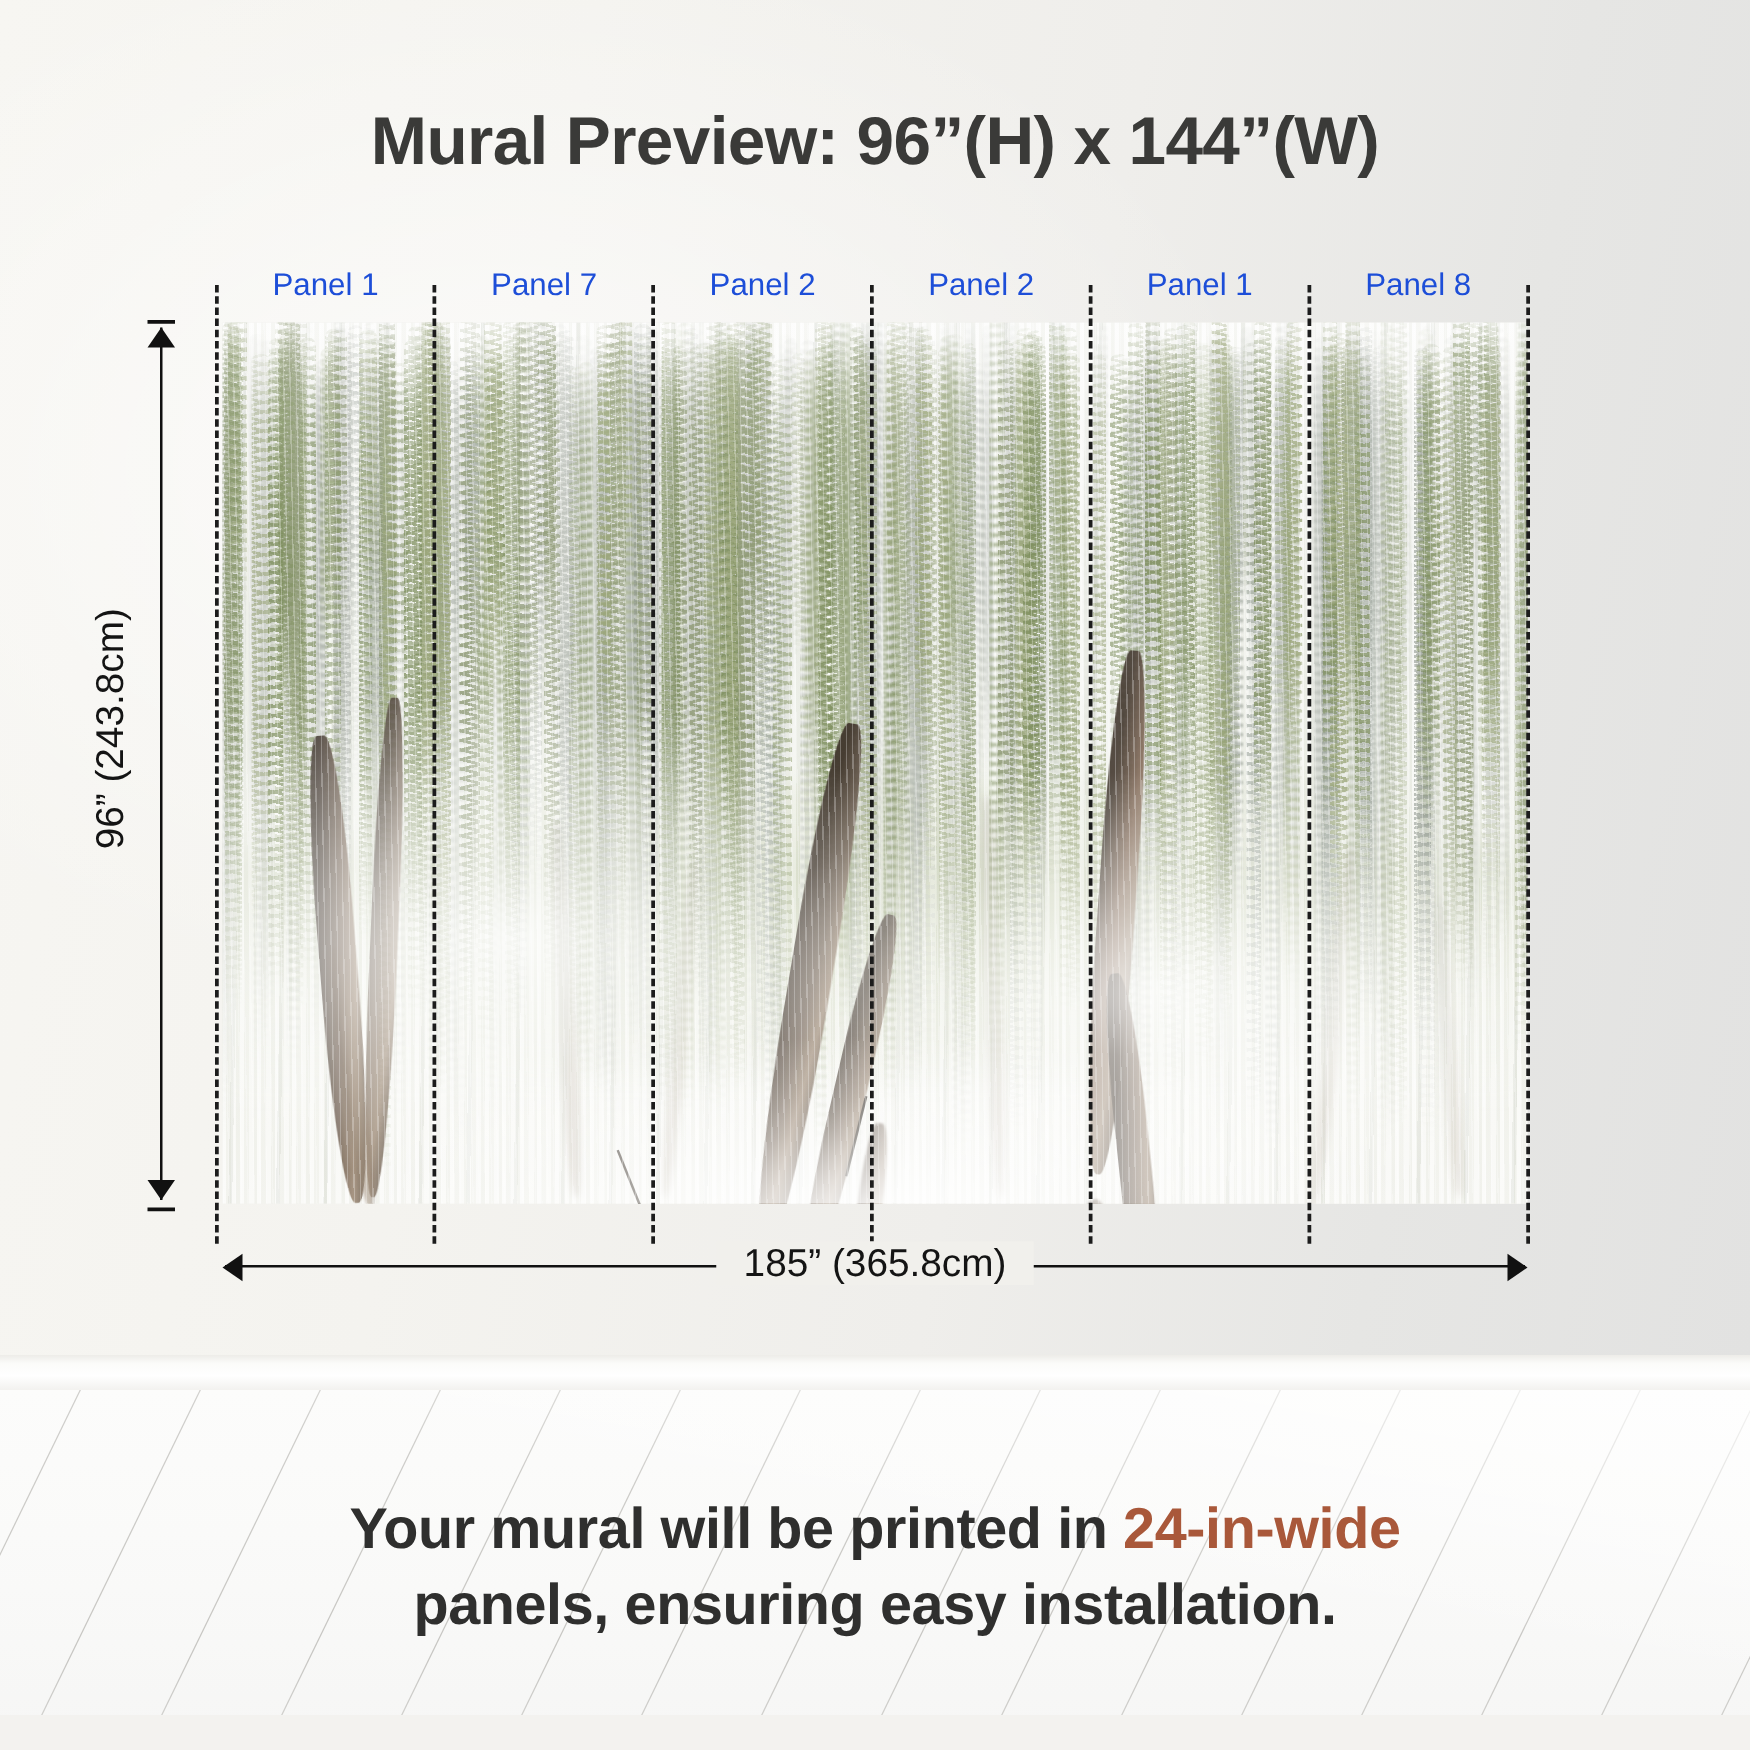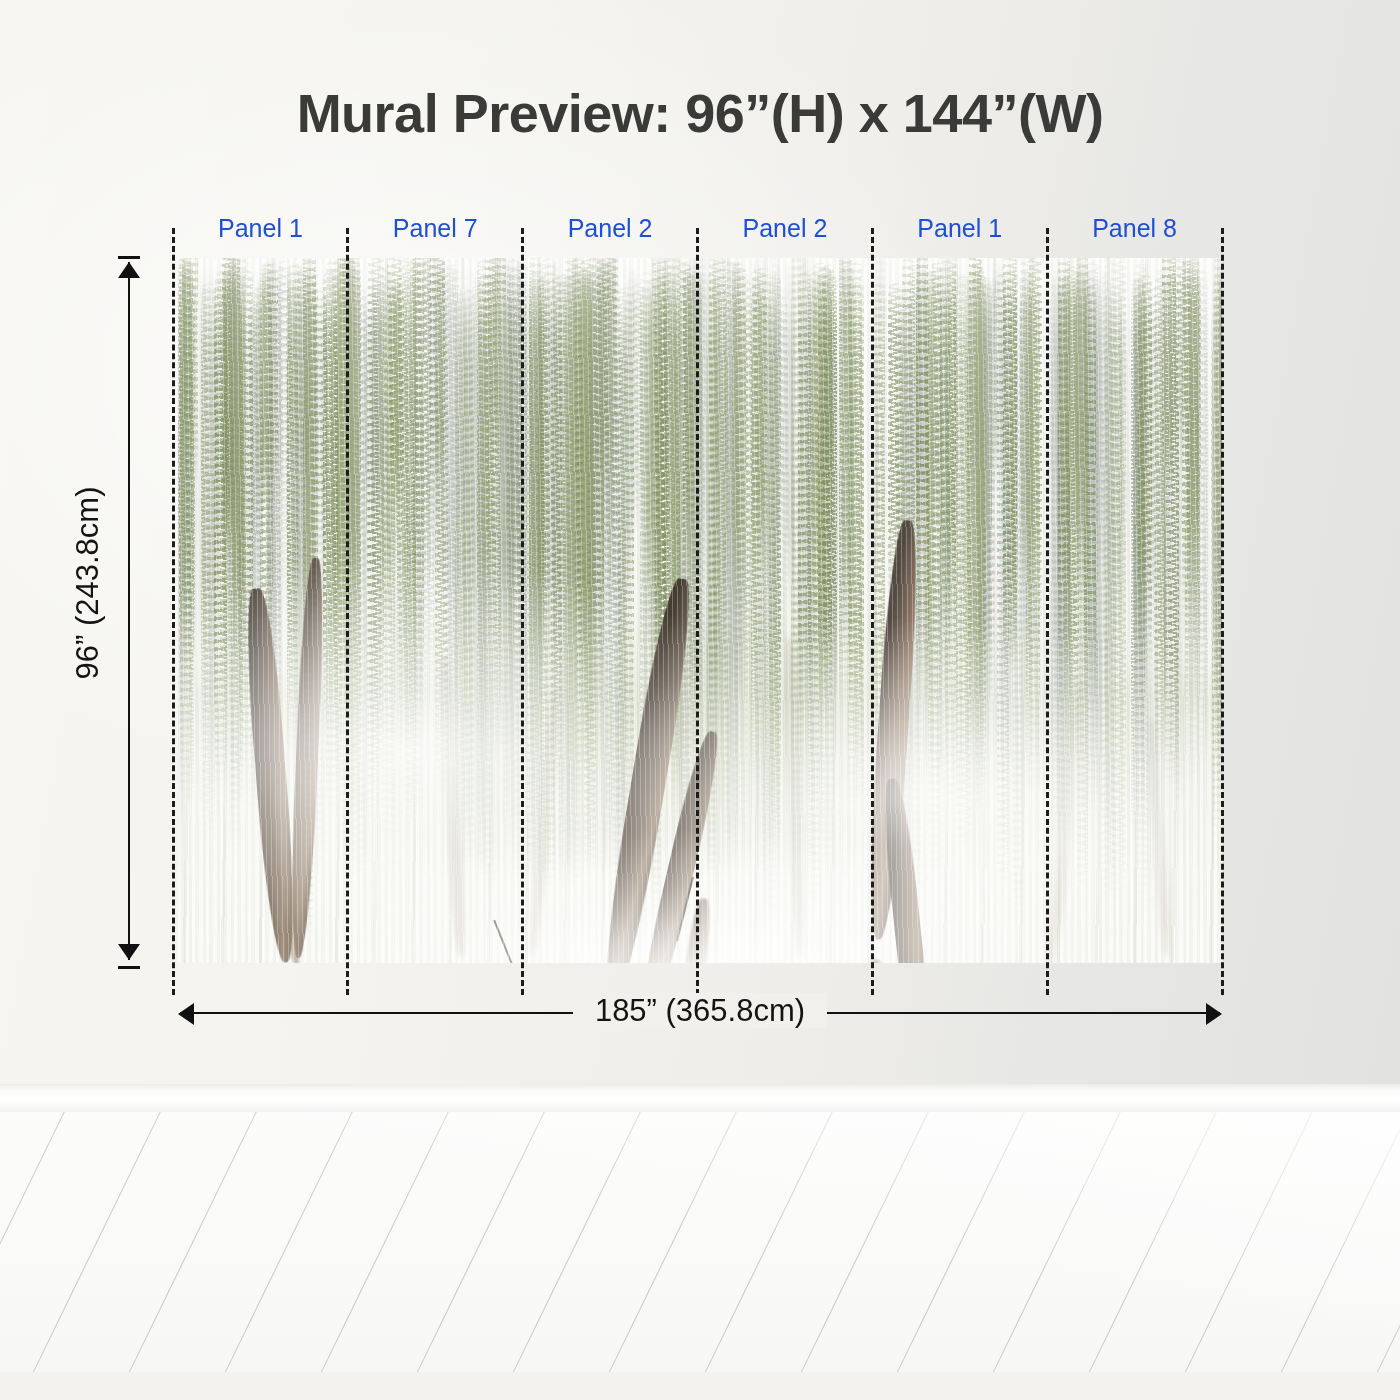--- a/index.html
+++ b/index.html
@@ -742,14 +742,18 @@
         <div class="plank" style="left: 1092px;"></div>
         <div class="plank" style="left: 1188px;"></div>
         <div class="plank" style="left: 1284px;"></div>
         <div class="plank" style="left: 1380px;"></div>
         <div class="plank" style="left: 1476px;"></div>
         <div class="plank" style="left: 1572px;"></div>
       </div>
     <div class="floor-sheen"></div>
   </div>
 
+  <div class="caption">
+    <div><span>Your mural will be printed in </span><span class="accent">24-in-wide</span></div>
+    <div>panels, ensuring easy installation.</div>
+  </div>
 
 </div>
 
 </body></html>

